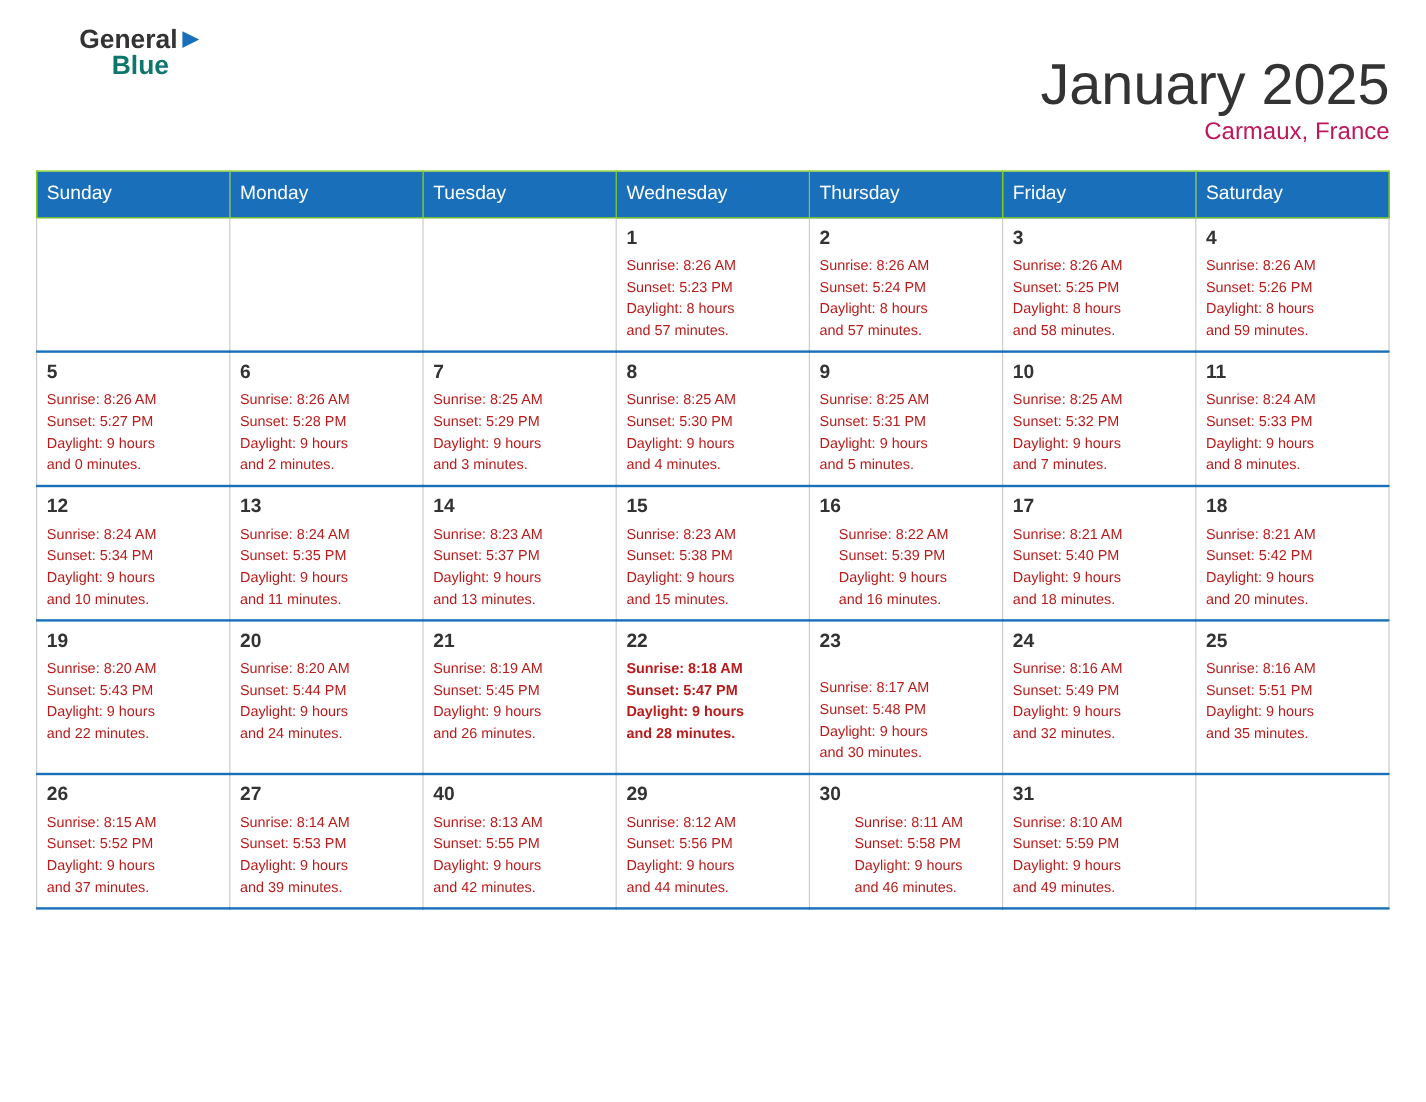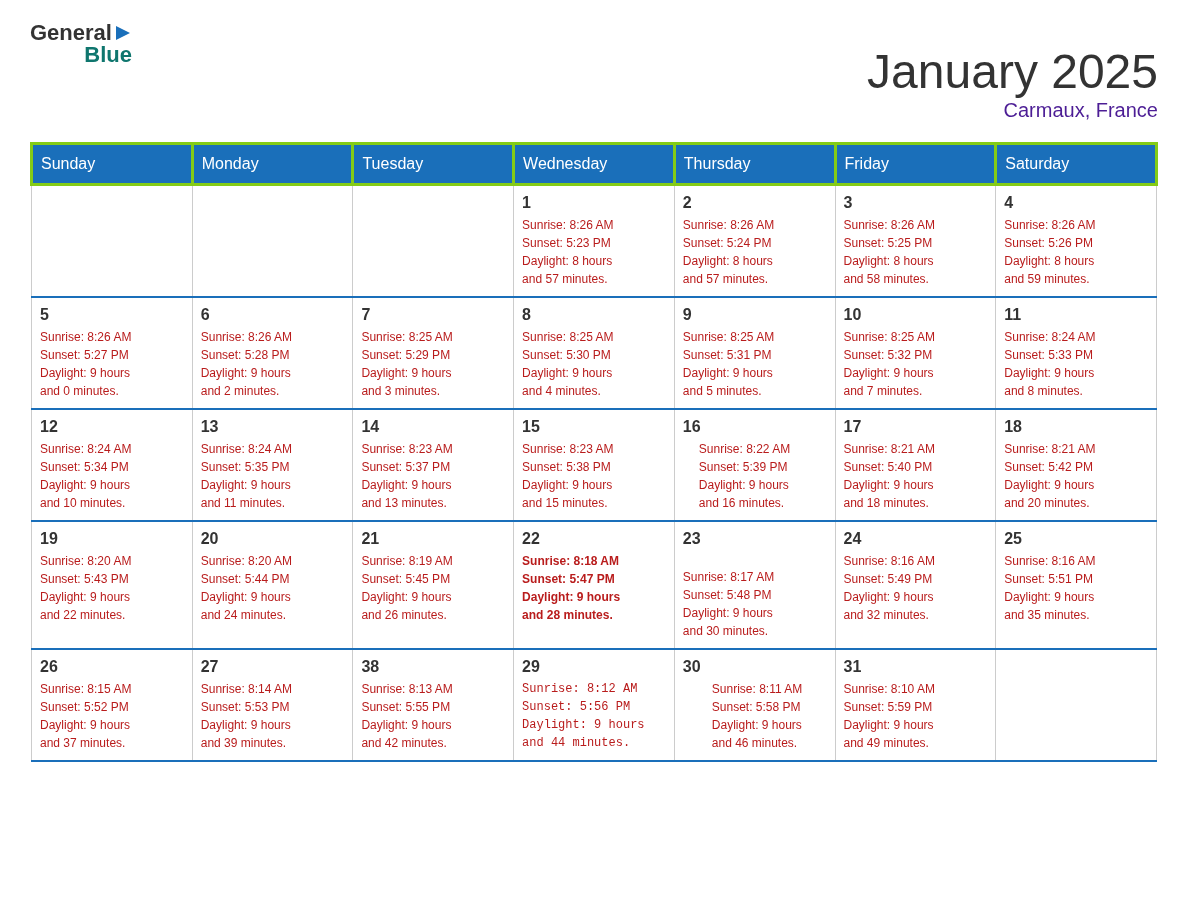--- a/index.html
+++ b/index.html
@@ -36,36 +36,36 @@
       text-align: right;
     }
     .month-title {
       font-size: 48px;
       font-weight: normal;
       color: #333;
       margin-top: 24px;
     }
     .location {
       font-size: 20px;
-      color: #4c1d95;
+      color: #be185d;
     }
     .calendar {
       width: 100%;
       border-collapse: collapse;
     }
     .calendar thead tr {
       background-color: #1a6fba;
     }
     .calendar thead th {
       color: #fff;
       padding: 10px 8px;
       text-align: left;
       font-size: 16px;
       font-weight: normal;
-      border: 3px solid #84cc16;
+      border: 1px solid #84cc16;
     }
     .calendar tbody tr {
       border-bottom: 2px solid #1a6fba;
     }
     .calendar tbody td {
       vertical-align: top;
       padding: 8px;
       border-right: 1px solid #ccc;
       border-left: 1px solid #ccc;
       font-size: 13px;
@@ -90,21 +90,21 @@
     }
     .empty-cell {
       background: #fff;
     }
   </style>
 </head>
 <body>
 
 <div class="header">
   <div class="logo">
-    <div style="display:flex;flex-direction:column;align-items:flex-end;">
+    <div style="display:flex;flex-direction:column;align-items:center;margin-left:36px;">
       <div style="display:flex;align-items:center;">
         <span class="logo-text-general">General</span>
 
         <svg width="18" height="18" viewBox="0 0 18 18" style="margin-left:2px;margin-top:0px;">
           <polygon points="2,2 16,9 2,16" fill="#1a6fba"></polygon>
         </svg>
       </div>
       <span class="logo-text-blue" style="margin-top:-4px;">Blue</span>
     </div>
   </div>
@@ -322,29 +322,29 @@
 and 37 minutes.</div>
         </td>
         <td>
           <span class="day-number">27</span>
           <div class="day-info" style="white-space: pre-line;">Sunrise: 8:14 AM
 Sunset: 5:53 PM
 Daylight: 9 hours
 and 39 minutes.</div>
         </td>
         <td>
-          <span class="day-number">38</span>
+          <span class="day-number">40</span>
           <div class="day-info" style="white-space: pre-line;">Sunrise: 8:13 AM
 Sunset: 5:55 PM
 Daylight: 9 hours
 and 42 minutes.</div>
         </td>
         <td>
           <span class="day-number">29</span>
-          <div class="day-info" style="white-space: pre-line; font-family: Liberation Mono, monospace;">Sunrise: 8:12 AM
+          <div class="day-info" style="white-space: pre-line;">Sunrise: 8:12 AM
 Sunset: 5:56 PM
 Daylight: 9 hours
 and 44 minutes.</div>
         </td>
         <td>
           <span class="day-number">30</span>
           <div class="day-info" style="white-space: pre-line; margin-left: 29px;">Sunrise: 8:11 AM
 Sunset: 5:58 PM
 Daylight: 9 hours
 and 46 minutes.</div>

